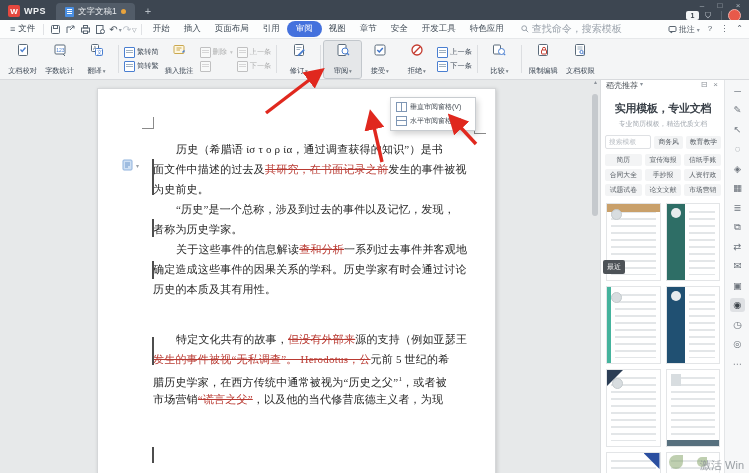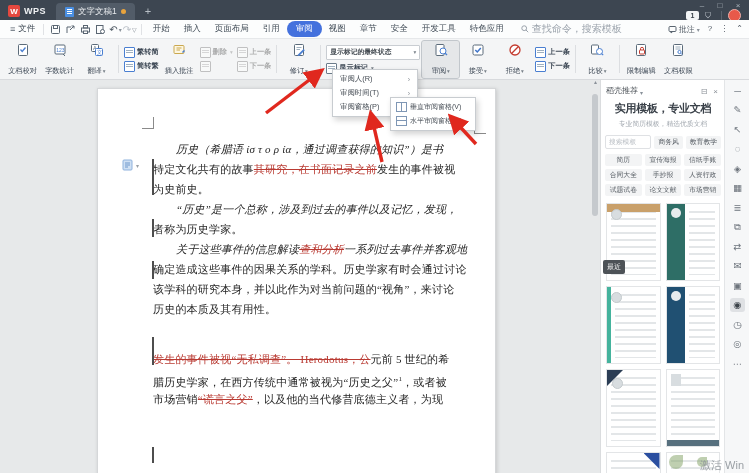--- a/index.html
+++ b/index.html
@@ -34,51 +34,51 @@
   .mtab{padding:2px 7px;white-space:nowrap;}
   .mtab.active{background:#4471dd;color:#fff;border-radius:8px;padding:2px 9px;}
   .mb-search{display:flex;align-items:center;gap:3px;color:#9aa2ab;margin-left:10px;font-size:10px;}
   .mb-rt{margin-left:auto;display:flex;align-items:flex-start;gap:8px;color:#535c66;font-size:8px;}
   .cmtbtn{display:flex;align-items:center;gap:2px;}
   
   .toolbar{position:absolute;top:39px;left:0;right:0;height:40px;background:#f4f5f6;border-bottom:1px solid #d8dadd;display:flex;align-items:center;padding:0 4px;}
   .tb-big{width:37px;min-width:37px;display:flex;flex-direction:column;align-items:center;gap:9px;font-size:7.2px;color:#3c4754;padding:2px 0;}
   .tb-big .lbl{white-space:nowrap;}
   .tb-big.pressed{background:#e5e7e9;outline:1px solid #c2c7cc;border-radius:2px;}
-  .tb-stack{display:flex;flex-direction:column;gap:3px;font-size:7.2px;color:#3c4754;margin:0 2px;font-weight:bold;}
+  .tb-stack{display:flex;flex-direction:column;gap:3px;font-size:7.2px;color:#3c4754;margin:0 2px;}
   .tb-row{display:flex;align-items:center;gap:2px;white-space:nowrap;}
   .micon{width:9px;height:9px;border:1px solid #6b7b8a;border-radius:1px;position:relative;background:#fff;}
   .micon.blue{border-color:#4a7fd1;}
   .micon::after{content:"";position:absolute;left:1px;top:2px;right:1px;height:1px;background:#9fb0bf;box-shadow:0 2px 0 #9fb0bf;}
   .caret{font-size:5.5px;color:#7a828a;margin-left:1px;}
   .vsep{width:1px;height:28px;background:#dcdee1;margin:0 3px;}
   .disabled{opacity:.42;filter:grayscale(1);}
   .combo{width:86px;height:13px;border:1px solid #c9cdd2;background:#fff;font-size:6.8px;display:flex;align-items:center;padding:0 3px;color:#454c53;border-radius:1px;}
   .combo .caret{margin-left:auto;}
   
   .content{position:absolute;top:80px;left:0;right:0;bottom:0;overflow:hidden;}
   .page{position:absolute;left:97px;top:8px;width:397px;height:500px;background:#fff;border:1px solid #d5d7d9;box-shadow:1px 1px 4px rgba(0,0,0,.15);}
   .cm-tl{position:absolute;left:44px;top:28px;width:11px;height:11px;border-right:1px solid #8a8a8a;border-bottom:1px solid #8a8a8a;}
   .cm-tr{position:absolute;right:9px;top:33px;width:11px;height:11px;border-left:1px solid #8a8a8a;border-bottom:1px solid #8a8a8a;}
   .doclines{position:absolute;left:55px;top:50px;width:318px;font-family:"Liberation Serif","DejaVu Serif",serif;font-size:11px;line-height:20px;color:#262626;letter-spacing:.2px;}
   .dline{height:20px;white-space:nowrap;overflow:visible;}
   .dline.blank{height:30px;}
-  .dline.indent{padding-left:23px;font-style:italic;}
+  .dline.indent{padding-left:23px;}
   .dline .del{color:#b93a32;text-decoration:line-through;}
   .dline .sup{font-size:7px;vertical-align:super;}
   .cbar{position:absolute;left:54px;width:1.5px;background:#4d4d4d;}
   .cmt{position:absolute;left:24px;top:70px;display:flex;align-items:center;gap:2px;}
   .cmt .caret{font-size:6px;color:#9aa0a6;}
   
   .vscroll{position:absolute;left:591px;top:0;width:9px;bottom:0;}
   .vs-top{position:absolute;top:-2px;left:0;width:9px;text-align:center;font-size:6px;color:#8b929a;}
   .vthumb{position:absolute;left:1px;top:14px;width:6px;height:122px;background:#c5c9cd;border-radius:3px;}
   
   .panel{position:absolute;left:600px;top:0;bottom:0;width:124px;background:#fff;border-left:1px solid #dadcde;overflow:hidden;}
-  .p-head{height:16px;display:flex;align-items:flex-end;padding:0 5px;font-size:8px;color:#4a5056;gap:2px;}
+  .p-head{height:16px;display:flex;align-items:flex-start;padding:0 5px;font-size:8px;color:#4a5056;gap:2px;}
   .p-head .sp{flex:1;}
   .p-hic{color:#8a9097;font-size:8px;padding:0 2px;}
   .p-title{text-align:center;font-weight:bold;font-size:11px;color:#3a4149;margin-top:5px;letter-spacing:-.3px;}
   .p-sub{text-align:center;font-size:6.8px;color:#a3a9b0;margin-top:3px;}
   .p-search{display:flex;gap:3px;padding:6px 4px 3px;align-items:center;}
   .p-input{flex:1;height:12px;border:1px solid #dfe1e4;border-radius:2px;font-size:6.8px;color:#b7bcc2;display:flex;align-items:center;padding:0 3px;white-space:nowrap;}
   .p-tab{font-size:6.8px;color:#565c63;background:#f3f4f5;border-radius:2px;height:13px;padding:0 4px;display:flex;align-items:center;white-space:nowrap;}
   .chips{display:grid;grid-template-columns:repeat(3,1fr);gap:3px;padding:2px 4px 5px;}
   .chip{height:12px;background:#f3f4f5;border-radius:2px;font-size:6.8px;color:#5a6067;display:flex;align-items:center;justify-content:center;white-space:nowrap;}
   .thumbs{display:grid;grid-template-columns:1fr 1fr;gap:5px;padding:2px 5px;}
@@ -278,31 +278,20 @@
     <span class="vsep"></span>
     <div class="tb-big">
       <svg width="14" height="14" viewBox="0 0 14 14">
           <rect x="2.5" y="1.5" width="9" height="11" rx="1" fill="#fff" stroke="#5b6b7a"></rect>
           <path d="M4.5 4.5 L9.5 4.5 M4.5 6.5 L8 6.5" stroke="#9fb0bf"></path>
           <path d="M6 11.5 L11.5 6 L12.8 7.3 L7.3 12.8 L5.8 13 Z" fill="#4a7fd1" stroke="none"></path>
         </svg>
       <span class="lbl"><span>修订</span><span class="caret">▾</span></span>
     </div>
     <span class="vsep"></span>
-    <div class="tb-stack">
-      <div class="combo">
-          <span>显示标记的最终状态</span>
-          <span class="caret">▾</span>
-        </div>
-      <div class="tb-row">
-          <span class="micon"></span>
-          <span>显示标记</span>
-          <span class="caret">▾</span>
-        </div>
-    </div>
     <div class="tb-big pressed">
       <svg width="14" height="14" viewBox="0 0 14 14">
           <rect x="2" y="1.5" width="8" height="11" rx="1" fill="#fff" stroke="#5b6b7a"></rect>
           <circle cx="9" cy="8" r="3" fill="#fff" stroke="#4a7fd1"></circle>
           <path d="M11.2 10.2 L13 12" stroke="#4a7fd1" stroke-width="1.3"></path>
         </svg>
       <span class="lbl"><span>审阅</span><span class="caret">▾</span></span>
     </div>
     <div class="tb-big">
       <svg width="14" height="14" viewBox="0 0 14 14">
@@ -363,29 +352,29 @@
       <div class="cm-tr"></div>
       <div class="cmt">
         <svg width="11" height="12" viewBox="0 0 11 12">
             <rect x="1" y="1" width="9" height="10" rx="1" fill="#cfe0f3" stroke="#8fb2dd"></rect>
             <path d="M3 4 L8 4 M3 6 L8 6 M3 8 L6 8" stroke="#6f98cc"></path>
           </svg>
         <span class="caret">▾</span>
       </div>
       <div class="doclines" id="doclines">
           <div class="dline indent"><span>历史（希腊语 ίσ τ ο ρ ία，通过调查获得的知识”）是书</span></div>
-          <div class="dline"><span>特定文化共有的故事</span><span class="del">其研究，在书面记录之前</span><span>发生的事件被视</span></div>
+          <div class="dline"><span>面文件中描述的过去及</span><span class="del">其研究，在书面记录之前</span><span>发生的事件被视</span></div>
           <div class="dline"><span>为史前史。</span></div>
           <div class="dline indent"><span>“历史”是一个总称，涉及到过去的事件以及记忆，发现，</span></div>
           <div class="dline"><span>者称为历史学家。</span></div>
           <div class="dline indent"><span>关于这些事件的信息解读</span><span class="del">查和分析</span><span>一系列过去事件并客观地</span></div>
           <div class="dline"><span>确定造成这些事件的因果关系的学科。历史学家有时会通过讨论</span></div>
-          <div class="dline"><span>该学科的研究本身，并以此作为对当前问题的“视角”，来讨论</span></div>
           <div class="dline"><span>历史的本质及其有用性。</span></div>
           <div class="dline blank"></div>
+          <div class="dline indent"><span>特定文化共有的故事，</span><span class="del">但没有外部来</span><span>源的支持（例如亚瑟王</span></div>
           <div class="dline"><span class="del">发生的事件被视“无私调查”。 Herodotus，公</span><span>元前 5 世纪的希</span></div>
           <div class="dline"><span>腊历史学家，在西方传统中通常被视为“历史之父”</span><span class="sup">1</span><span>，或者被</span></div>
           <div class="dline"><span>市场营销</span><span class="del">“谎言之父”</span><span>，以及他的当代修昔底德主义者，为现</span></div>
           <div class="dline"></div>
         </div>
     <div class="cbar" style="top: 70px; height: 36px;"></div>
         <div class="cbar" style="top: 130px; height: 18px;"></div>
         <div class="cbar" style="top: 172px; height: 18px;"></div>
         <div class="cbar" style="top: 248px; height: 28px;"></div>
         <div class="cbar" style="top: 358px; height: 16px;"></div>
@@ -485,34 +474,20 @@
         <div class="ricon">▣</div>
         <div class="ricon selected">◉</div>
         <div class="ricon">◷</div>
         <div class="ricon">◎</div>
         <div class="ricon">⋯</div>
       </div>
   </div>
 
   <div class="watermark">激活 Win</div>
 
-  <div class="dd" id="review-dd">
-      <div class="dd-item">
-        <span>审阅人(R)</span>
-        <span class="dd-arrow">›</span>
-      </div>
-      <div class="dd-item">
-        <span>审阅时间(T)</span>
-        <span class="dd-arrow">›</span>
-      </div>
-      <div class="dd-item">
-        <span>审阅窗格(P)</span>
-        <span class="dd-arrow">›</span>
-      </div>
-    </div>
   <div class="submenu" id="pane-sm">
       <div class="sm-item">
         <span class="pane-ic v"></span>
         <span>垂直审阅窗格(V)</span>
       </div>
       <div class="sm-item">
         <span class="pane-ic h"></span>
         <span>水平审阅窗格(H)</span>
       </div>
     </div>

